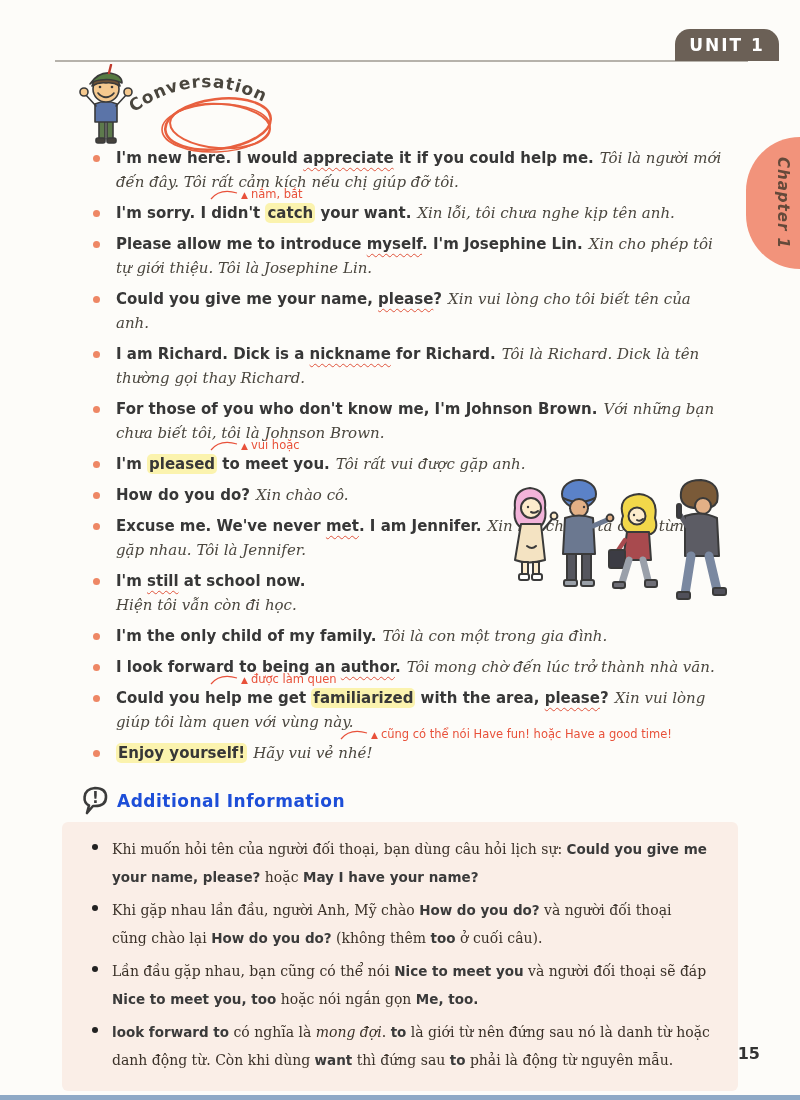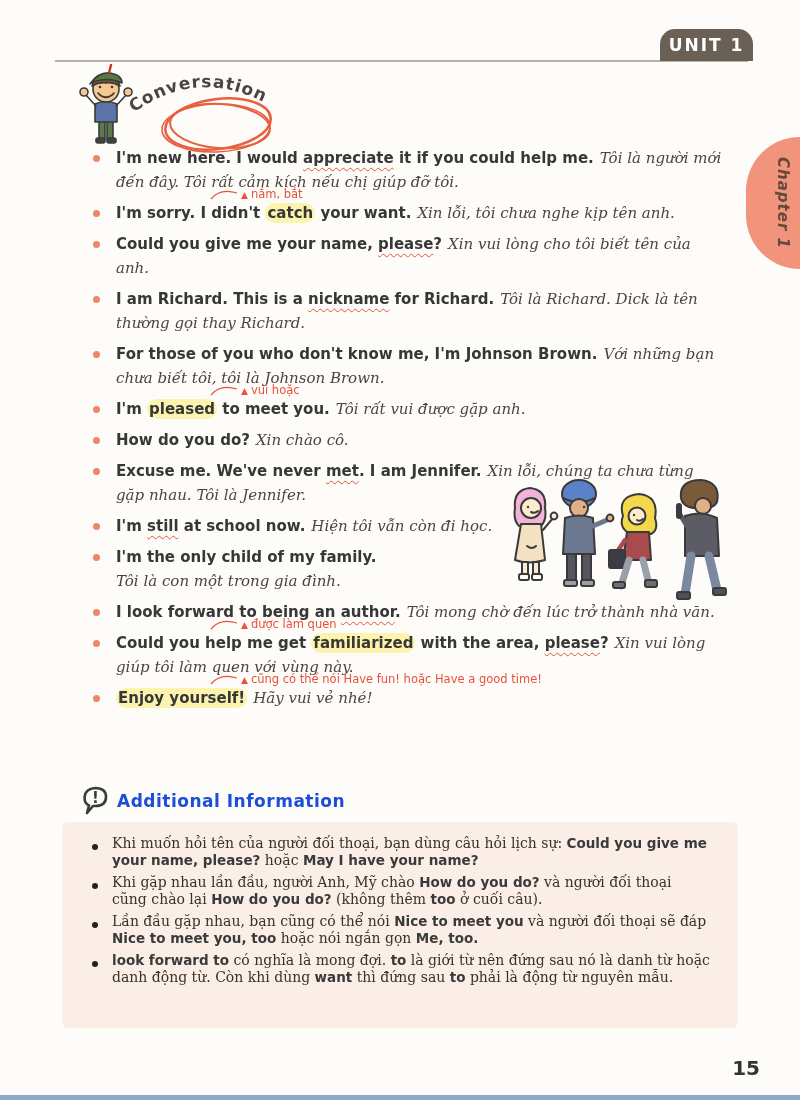--- a/index.html
+++ b/index.html
@@ -1,21 +1,21 @@
 <!DOCTYPE html>
 <html><head>
 <meta charset="utf-8">
 <style>
   html,body{margin:0;padding:0;}
   body{width:800px;height:1100px;font-family:"DejaVu Sans",sans-serif;}
   .page{position:relative;width:800px;height:1100px;background:#fdfcf9;overflow:hidden;}
 
   
   .top-rule{position:absolute;left:55px;top:60px;width:693px;height:2px;background:#b6b2ab;}
-  .unit-tab{position:absolute;left:660px;top:29px;width:93px;height:32px;background:#6b6056;
+  .unit-tab{position:absolute;left:675px;top:29px;width:104px;height:32px;background:#6b6056;
     border-radius:15px 15px 0 0;display:flex;align-items:center;justify-content:center;}
   .unit-tab span{color:#fff;font-weight:bold;font-size:17px;letter-spacing:2px;}
 
   
   .chapter-tab{position:absolute;right:0;top:137px;width:54px;height:132px;background:#f2937b;
     border-radius:70px 0 0 70px;display:flex;align-items:center;justify-content:flex-end;}
   .chapter-tab span{writing-mode:vertical-rl;color:#64493a;font-weight:bold;font-size:15px;
     letter-spacing:1px;margin-right:8px;font-style:italic;}
 
   
@@ -24,44 +24,44 @@
   .title-art textPath{font-family:"DejaVu Sans",sans-serif;font-weight:bold;font-size:17px;fill:#4a463e;letter-spacing:1px;}
 
   
   .conv-list{position:absolute;left:90px;top:146px;width:635px;}
   .conv-item{position:relative;padding-left:26px;margin-bottom:7px;line-height:24px;font-size:15px;}
   .conv-item::before{content:"";position:absolute;left:3px;top:9px;width:7px;height:7px;border-radius:50%;background:#ee8765;}
   .en{font-weight:bold;color:#373737;}
   .vi{font-family:"DejaVu Serif",serif;font-style:italic;color:#4a463e;margin-left:6px;}
   .conv-item:nth-child(10) .vi{display:block;margin-left:0;}
   .wavy{text-decoration:underline wavy #e0543c;text-decoration-thickness:1px;text-underline-offset:4px;}
-  .hl{background:#fbf3ae;padding:1px 2px;border-radius:10px;}
+  .hl{background:#fbf3ae;padding:1px 2px;border-radius:5px;}
   .note{position:absolute;top:-13px;left:120px;white-space:nowrap;font-size:11.5px;color:#e8513a;line-height:12px;}
   .note svg{vertical-align:-2px;margin-right:1px;}
   .note .tri{font-size:9px;margin-right:3px;}
   .conv-item:nth-child(3) .note{left:135px;}
   .conv-item:nth-child(8) .note{left:100px;}
   .conv-item:nth-child(14) .note{left:250px;}
   .conv-item:nth-child(15) .note{left:130px;}
 
   
   .people{position:absolute;left:503px;top:468px;}
 
   
   .ai-header{position:absolute;left:82px;top:786px;display:flex;align-items:center;gap:8px;}
   .ai-title{font-weight:bold;font-size:17px;color:#1d4ed8;letter-spacing:0.5px;}
   .ai-box{position:absolute;left:62px;top:822px;width:676px;min-height:206px;background:#faeee7;
     border-radius:6px;padding:13px 28px 12px 46px;box-sizing:border-box;}
-  .ai-item{position:relative;margin-bottom:5px;line-height:17px;font-size:14px;
+  .ai-item{position:relative;margin-bottom:5px;line-height:28px;font-size:14px;
     font-family:"DejaVu Serif",serif;color:#3a3128;padding-left:4px;}
   .ai-item::before{content:"";position:absolute;left:-16px;top:9px;width:6px;height:6px;border-radius:50%;background:#222;}
   .ai-en{font-family:"DejaVu Sans",sans-serif;font-weight:bold;color:#3a3a3a;font-size:13.5px;}
-  .ai-it{}
-
-  .page-number{position:absolute;right:40px;top:1044px;font-weight:bold;font-size:20px;color:#333;margin-top:12px;}
+  .ai-it{font-style:italic;}
+
+  .page-number{position:absolute;right:40px;top:1044px;font-weight:bold;font-size:16px;color:#333;}
   .bottom-strip{position:absolute;left:0;bottom:0;width:100%;height:5px;background:#8fa9c6;}
 </style>
 </head>
 <body>
 
 <div class="page">
 
   <div class="top-rule"></div>
 
   <div class="unit-tab">
@@ -103,22 +103,23 @@
       <ellipse cx="86" cy="66" rx="54" ry="24" fill="none" stroke="#e8603f" stroke-width="1.6" transform="rotate(-2 86 66)"></ellipse>
     </g>
     <text><textPath href="#arcpath" startOffset="2">Conversation</textPath></text>
   </svg>
 
   <div class="conv-list" id="conv-list">
       <div class="conv-item"><span class="en"><span>I'm new here. I would </span><span class="wavy">appreciate</span><span> it if you could help me.</span></span><span class="vi">Tôi là người mới đến đây. Tôi rất cảm kích nếu chị giúp đỡ tôi.</span></div>
       <div class="conv-item"><span class="note"><svg width="30" height="12" viewBox="0 0 30 12">
             <path d="M1 11 Q10 0 27 5" fill="none" stroke="#e8513a" stroke-width="1.2"></path>
           </svg><span class="tri">▲</span><span>nắm, bắt</span></span><span class="en"><span>I'm sorry. I didn't </span><span class="hl">catch</span><span> your want.</span></span><span class="vi">Xin lỗi, tôi chưa nghe kịp tên anh.</span></div>
+      <div class="conv-item"><span class="en"><span>Please allow me to introduce </span><span class="wavy">myself</span><span>. I'm Josephine Lin.</span></span><span class="vi">Xin cho phép tôi tự giới thiệu. Tôi là Josephine Lin.</span></div>
       <div class="conv-item"><span class="en"><span>Could you give me your name, </span><span class="wavy">please</span><span>?</span></span><span class="vi">Xin vui lòng cho tôi biết tên của anh.</span></div>
-      <div class="conv-item"><span class="en"><span>I am Richard. This is a </span><span class="wavy">nickname</span><span> for Richard.</span></span><span class="vi">Tôi là Richard. Dick là tên thường gọi thay Richard.</span></div>
+      <div class="conv-item"><span class="en"><span>I am Richard. Dick is a </span><span class="wavy">nickname</span><span> for Richard.</span></span><span class="vi">Tôi là Richard. Dick là tên thường gọi thay Richard.</span></div>
       <div class="conv-item"><span class="en"><span>For those of you who don't know me, I'm Johnson Brown.</span></span><span class="vi">Với những bạn chưa biết tôi, tôi là Johnson Brown.</span></div>
       <div class="conv-item"><span class="note"><svg width="30" height="12" viewBox="0 0 30 12">
             <path d="M1 11 Q10 0 27 5" fill="none" stroke="#e8513a" stroke-width="1.2"></path>
           </svg><span class="tri">▲</span><span>vui hoặc</span></span><span class="en"><span>I'm </span><span class="hl">pleased</span><span> to meet you.</span></span><span class="vi">Tôi rất vui được gặp anh.</span></div>
       <div class="conv-item"><span class="en"><span>How do you do?</span></span><span class="vi">Xin chào cô.</span></div>
       <div class="conv-item"><span class="en"><span>Excuse me. We've never </span><span class="wavy">met</span><span>. I am Jennifer.</span></span><span class="vi">Xin lỗi, chúng ta chưa từng gặp nhau. Tôi là Jennifer.</span></div>
       <div class="conv-item"><span class="en"><span>I'm </span><span class="wavy">still</span><span> at school now.</span></span><span class="vi">Hiện tôi vẫn còn đi học.</span></div>
       <div class="conv-item"><span class="en"><span>I'm the only child of my family.</span></span><span class="vi">Tôi là con một trong gia đình.</span></div>
       <div class="conv-item"><span class="en"><span>I look forward to being an </span><span class="wavy">author</span><span>.</span></span><span class="vi">Tôi mong chờ đến lúc trở thành nhà văn.</span></div>
       <div class="conv-item"><span class="note"><svg width="30" height="12" viewBox="0 0 30 12">

